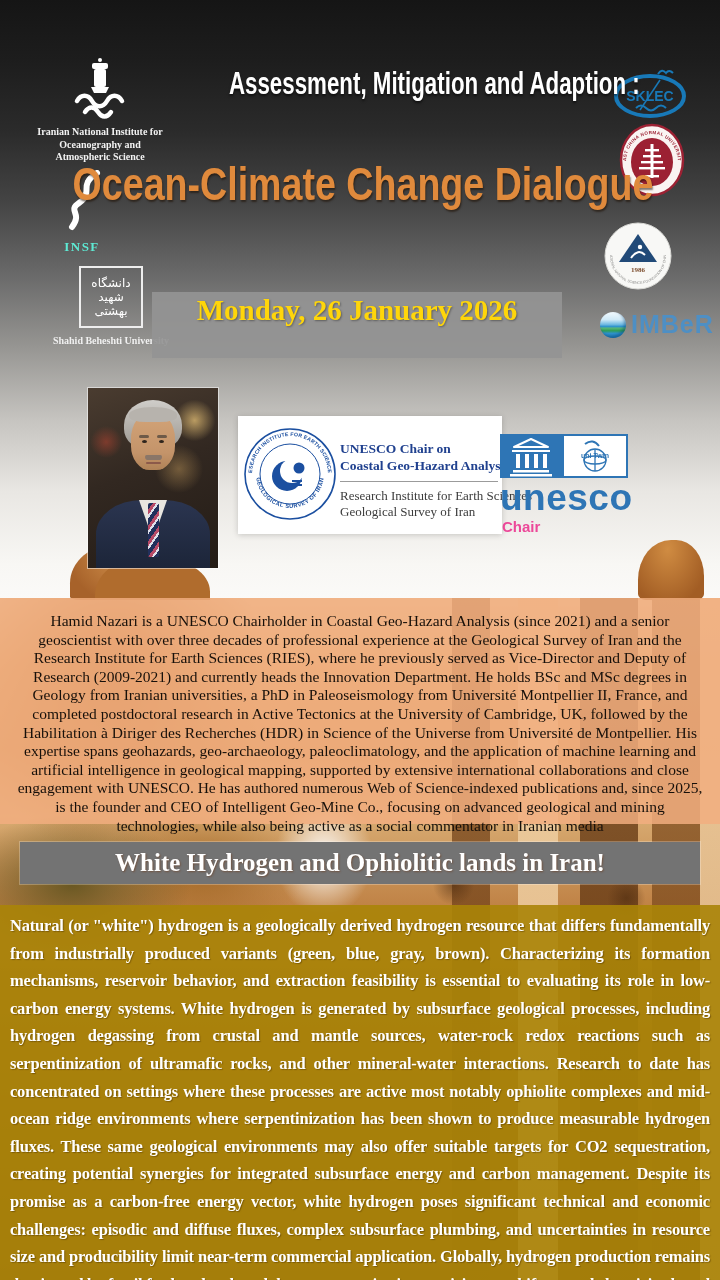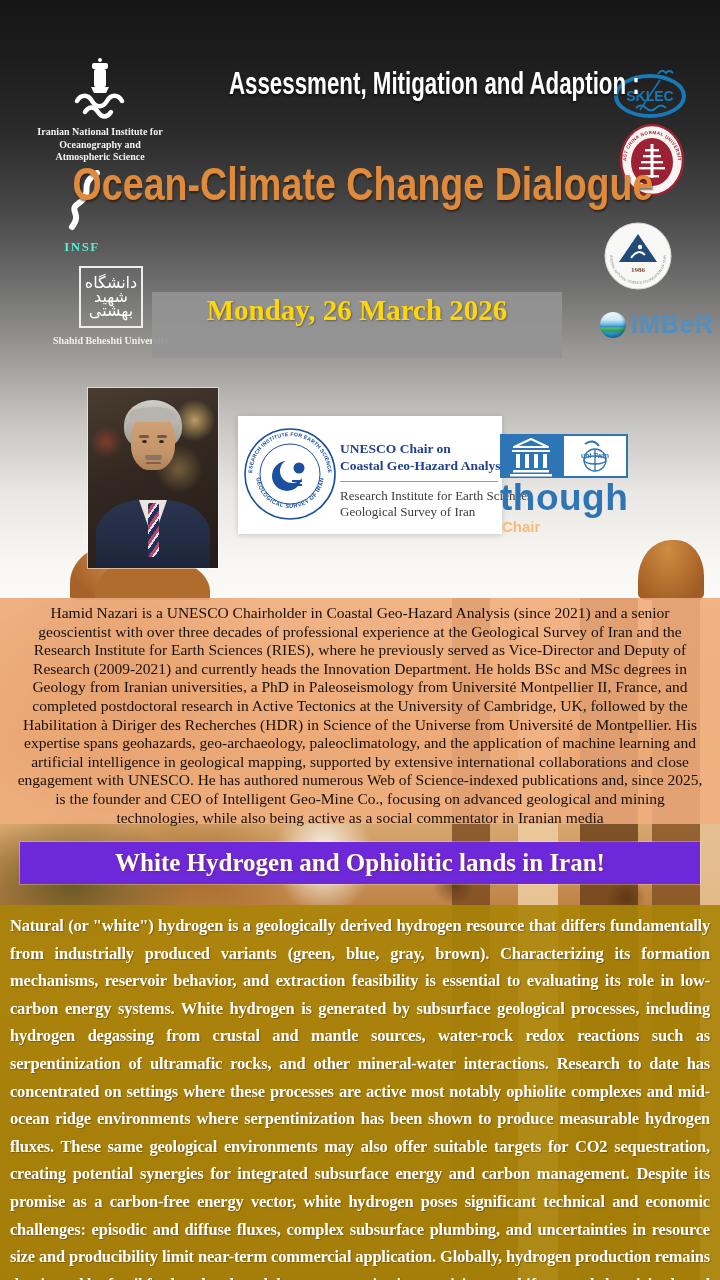--- a/index.html
+++ b/index.html
@@ -23,21 +23,21 @@
   .rock-mid{left:95px;top:558px;width:115px;height:42px;z-index:2;background:#b06c2d;border-radius:40% 45% 0 0 / 90% 80% 0 0;}
   .rock-right{left:638px;top:540px;width:66px;height:60px;z-index:2;background:radial-gradient(ellipse at 45% 15%,#d08c42,#a25d24 80%);border-radius:50% 42% 8px 8px / 66% 60% 6px 6px;}
 
   
   .inioas{left:34px;top:56px;width:132px;text-align:center;z-index:3;}
   .inioas-label{margin-top:0;font:700 10px/12.5px "Liberation Serif",serif;color:#f2f2f2;}
   .insf{left:36px;top:170px;width:92px;text-align:center;z-index:3;}
   .insf-label{margin-top:3px;font:700 13px "Liberation Serif",serif;color:#5eead4;letter-spacing:1.5px;}
   .sbu{left:46px;top:266px;width:130px;text-align:center;z-index:3;}
   .sbu-box{margin:0 auto;width:60px;height:58px;border:2px solid #eee;display:flex;align-items:center;justify-content:center;}
-  .sbu-fa{font-family:"DejaVu Sans",sans-serif;font-size:16px;line-height:14px;color:#fff;direction:rtl;}
+  .sbu-fa{font-family:"DejaVu Sans",sans-serif;font-size:12px;line-height:14px;color:#fff;direction:rtl;}
   .sbu-label{margin-top:7px;font:700 10px "Liberation Serif",serif;color:#f0f0f0;}
 
   
   .sklec{left:610px;top:66px;z-index:3;}
   .ecnu{left:618px;top:122px;z-index:3;}
   .nsfc{left:602px;top:220px;z-index:3;}
   .imber{left:600px;top:310px;z-index:3;display:flex;align-items:center;}
   .imber-globe{width:26px;height:26px;border-radius:50%;
     background:linear-gradient(180deg,#f2fafe 0%,#cfe9f7 30%,#6fb9e2 48%,#2f93cc 56%,#57b57a 62%,#2f9e55 72%,#2f93cc 82%,#1f7ab5 100%);
     box-shadow:inset -2px -2px 3px rgba(0,60,110,0.4);}
@@ -79,27 +79,27 @@
   .seal{position:absolute;left:4px;top:10px;}
   .cc-text{position:absolute;left:102px;top:24px;width:160px;}
   .cc-t1,.cc-t2{font:700 13.5px/17px "Liberation Serif",serif;color:#20418f;white-space:nowrap;}
   .cc-div{margin:7px 0 6px;width:158px;height:1px;background:#9b9b9b;}
   .cc-o1,.cc-o2{font:400 13px/16px "Liberation Serif",serif;color:#3c3c3c;white-space:nowrap;}
 
   .unesco{left:500px;top:434px;width:150px;height:102px;z-index:3;}
   .u-sq{position:absolute;left:0;top:0;}
   .u-tw{position:absolute;left:62px;top:0;}
   .u-word{position:absolute;left:0;top:46px;font:800 37px/36px "Liberation Sans",sans-serif;color:#2e75b5;letter-spacing:0.5px;}
-  .u-sub{position:absolute;left:2px;top:84px;font:700 15px "Liberation Sans",sans-serif;color:#fdba74;}
+  .u-sub{position:absolute;left:2px;top:84px;font:700 15px "Liberation Sans",sans-serif;color:#ec4899;}
 
   
   .bio{left:0;top:598px;width:720px;height:226px;background:rgba(242,174,128,0.84);z-index:4;}
-  .bio-text{padding:6px 13px 0;font:400 15.5px/18.6px "Liberation Serif",serif;color:#17100a;text-align:center;}
-
-  .talk{left:20px;top:842px;width:680px;height:42px;background:#6d28d9;box-shadow:0 0 0 1px rgba(255,255,255,0.25);z-index:5;}
+  .bio-text{padding:6px 13px 0;font:400 15.5px/18.6px "Liberation Serif",serif;color:#17100a;text-align:center;margin-top:8px;}
+
+  .talk{left:20px;top:842px;width:680px;height:42px;background:#737373;box-shadow:0 0 0 1px rgba(255,255,255,0.25);z-index:5;}
   .talk-title{font:700 25px/42px "Liberation Serif",serif;color:#fff;text-align:center;text-shadow:1px 1px 2px rgba(110,45,0,0.45);}
 
   .abstract{left:0;top:905px;width:720px;height:375px;background:rgba(170,132,8,0.9);z-index:4;}
   .abstract-text{padding:7px 10px 0;font:700 16.5px/27.6px "Liberation Serif",serif;color:#fff;text-align:justify;letter-spacing:-0.2px;word-spacing:-0.5px;text-shadow:1px 1px 1px rgba(90,60,0,0.55);}
 </style>
 </head>
 <body>
 
 <div class="page">
 
@@ -202,21 +202,21 @@
 
   <div class="abs kicker">
     <span>Assessment, Mitigation and Adaption :</span>
   </div>
 
   <div class="abs title">
     <div><span>Ocean-Climate Change Dialogue</span></div>
   </div>
 
   <div class="abs date-banner">
-    <div class="date-l1">Monday, 26 March 2026</div>
+    <div class="date-l1">Monday, 26 January 2026</div>
   </div>
 
   <div class="abs photo">
     <div class="hair"></div>
     <div class="face"></div>
     <div class="fringe"></div>
     <div class="brow l"></div>
     <div class="brow r"></div>
     <div class="eye l"></div>
     <div class="eye r"></div>
@@ -281,21 +281,21 @@
         <rect x="1" y="1" width="64" height="42" fill="#fff" stroke="#2e75b5" stroke-width="2"></rect>
         <g stroke="#2e75b5" fill="none" stroke-width="1.3">
           <circle cx="33" cy="26" r="11"></circle>
           <ellipse cx="33" cy="26" rx="11" ry="4"></ellipse>
           <path d="M33 15 v22"></path>
           <path d="M23 10 q8 -6 14 2" stroke-width="2"></path>
         </g>
         <text x="33" y="24" font-family="Liberation Sans, sans-serif" font-size="7" font-weight="bold" fill="#2e75b5" text-anchor="middle">uni Twin</text>
       </svg>
     </span>
-    <div class="u-word">though</div>
+    <div class="u-word">unesco</div>
     <div class="u-sub">Chair</div>
   </div>
 
   <div class="abs bio">
     <div class="bio-text">Hamid Nazari is a UNESCO Chairholder in Coastal Geo-Hazard Analysis (since 2021) and a senior geoscientist with over three decades of professional experience at the Geological Survey of Iran and the Research Institute for Earth Sciences (RIES), where he previously served as Vice-Director and Deputy of Research (2009-2021) and currently heads the Innovation Department. He holds BSc and MSc degrees in Geology from Iranian universities, a PhD in Paleoseismology from Université Montpellier II, France, and completed postdoctoral research in Active Tectonics at the University of Cambridge, UK, followed by the Habilitation à Diriger des Recherches (HDR) in Science of the Universe from Université de Montpellier. His expertise spans geohazards, geo-archaeology, paleoclimatology, and the application of machine learning and artificial intelligence in geological mapping, supported by extensive international collaborations and close engagement with UNESCO. He has authored numerous Web of Science-indexed publications and, since 2025, is the founder and CEO of Intelligent Geo-Mine Co., focusing on advanced geological and mining technologies, while also being active as a social commentator in Iranian media</div>
   </div>
 
   <div class="abs talk">
     <div class="talk-title">White Hydrogen and Ophiolitic lands in Iran!</div>
   </div>

